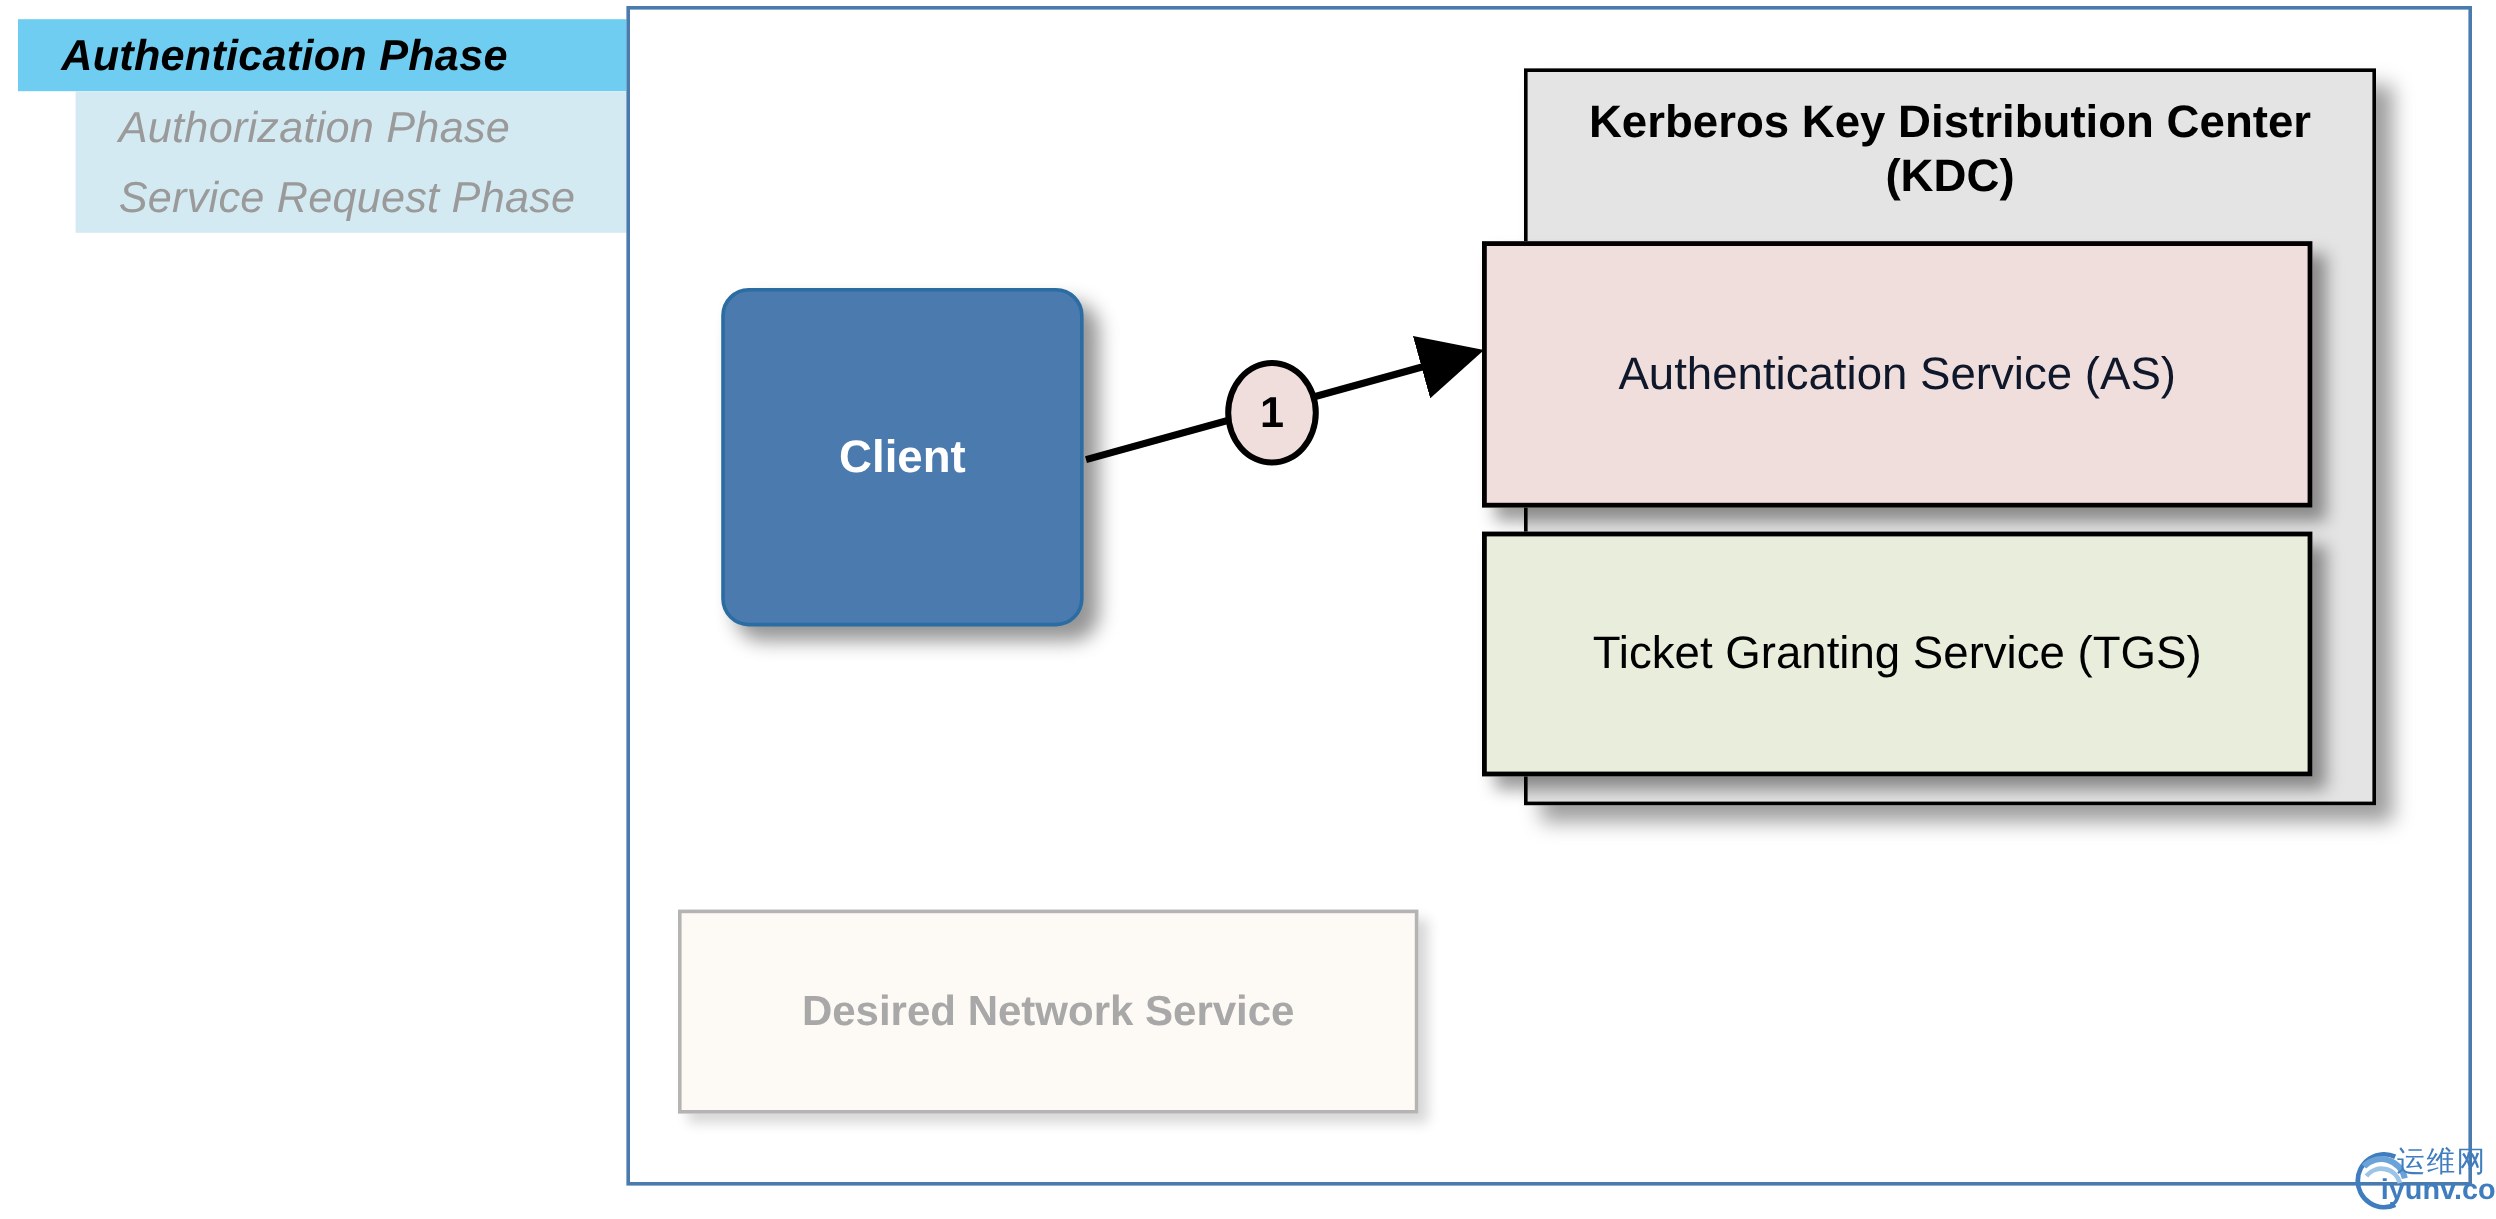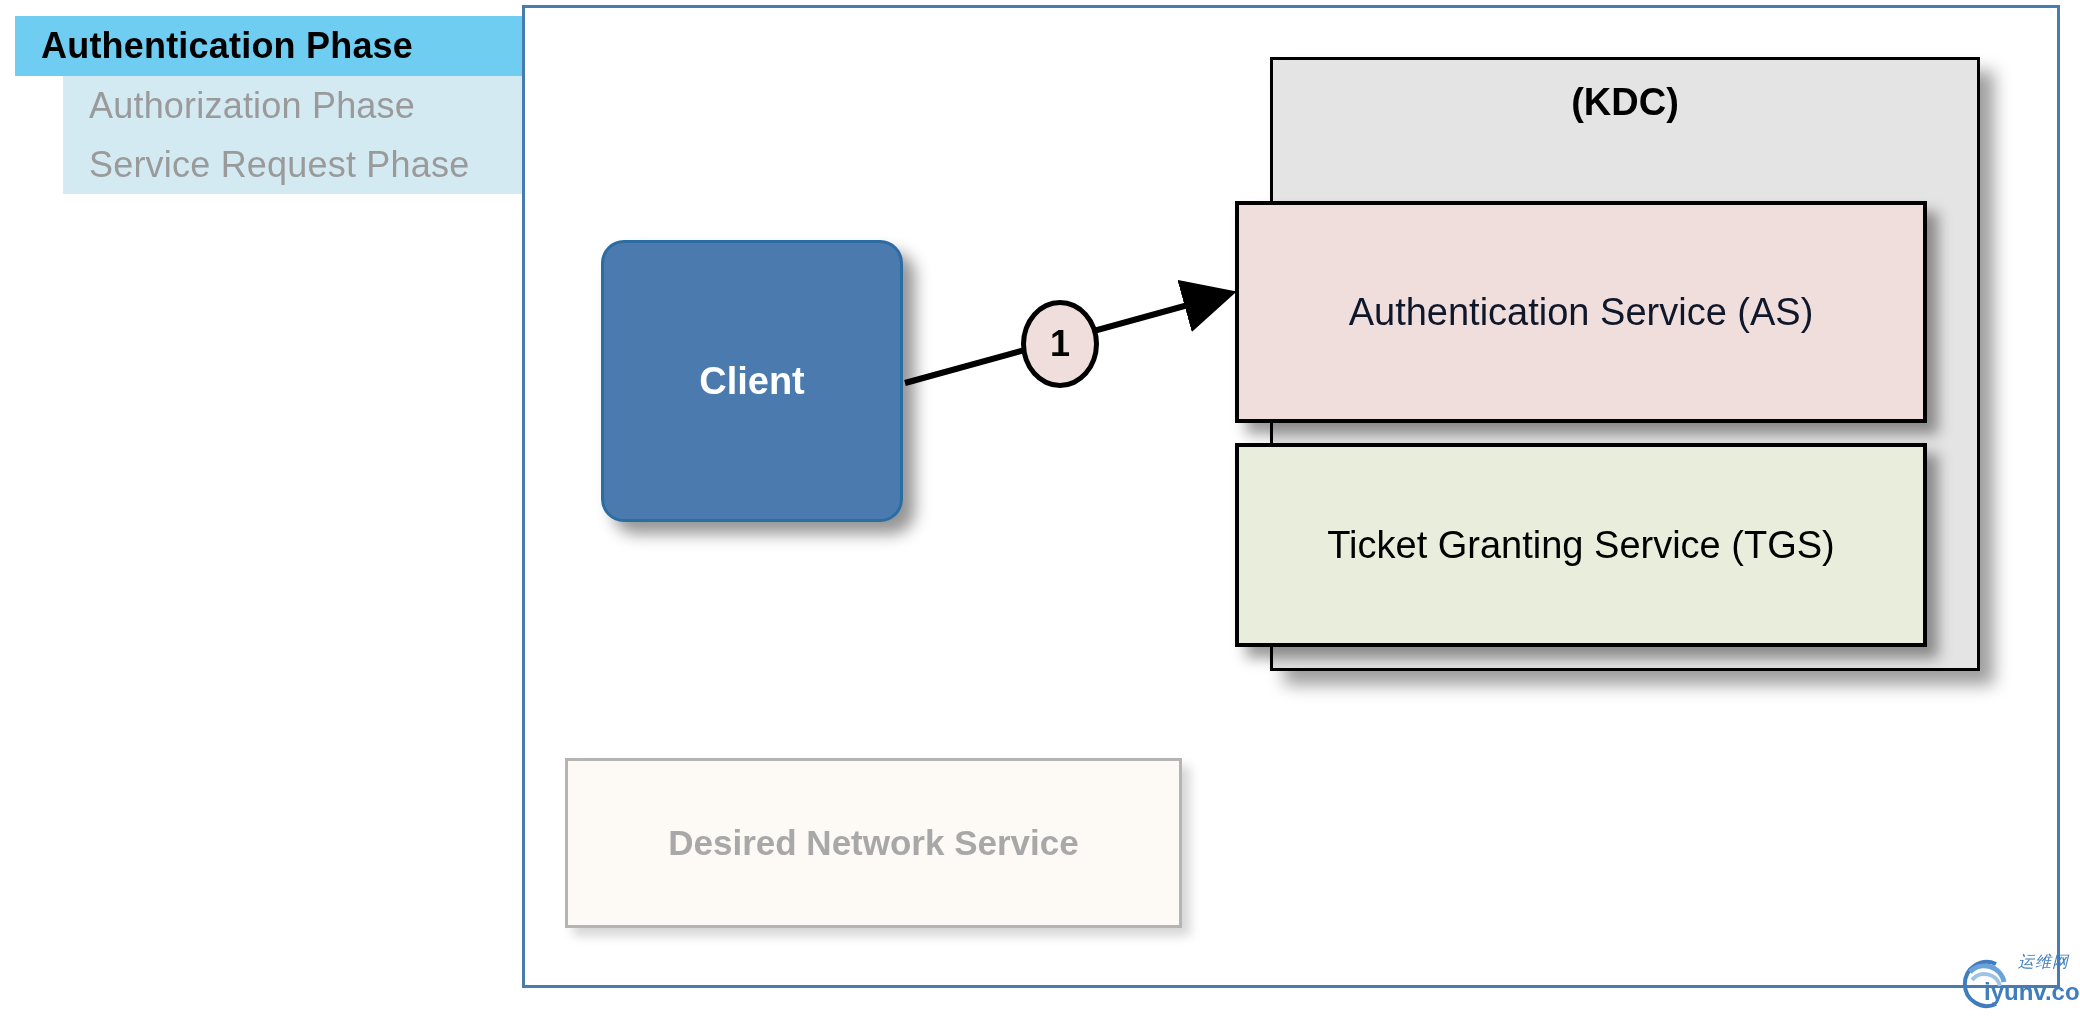--- a/index.html
+++ b/index.html
@@ -22,22 +22,23 @@
     left: 15px;
     top: 16px;
     width: 508px;
     background: transparent;
   }
   .phase-item {
     box-sizing: border-box;
     width: 508px;
     display: flex;
     align-items: center;
-    padding-left: 26px;
+    padding-left: 36px;
     letter-spacing: 0.2px;
+    font-style: italic;
   }
   .phase-item.active {
     height: 60px;
     background: #6ecdf0;
     color: #000000;
     font-weight: bold;
     font-size: 36px;
   }
   .phase-item.inactive {
     height: 59px;
@@ -177,27 +178,26 @@
   #watermark {
     position: absolute;
     left: 1950px;
     top: 952px;
     width: 130px;
     height: 62px;
     z-index: 8;
   }
   #watermark .wm-cn {
     position: absolute;
-    left: 68px;
+    left: 47px;
     top: 0px;
-    font-size: 16px;
+    font-size: 24px;
     color: #3f7dbf;
     font-family: "DejaVu Sans", sans-serif;
     letter-spacing: 1px;
-    font-style: italic;
   }
   #watermark .wm-url {
     position: absolute;
     left: 34px;
     top: 26px;
     font-size: 24px;
     font-weight: bold;
     color: #3f7dbf;
     font-family: "Liberation Sans", sans-serif;
   }
@@ -226,20 +226,21 @@
       <marker id="arrowhead" markerWidth="9" markerHeight="9" refX="7.5" refY="4.5" orient="auto" markerUnits="strokeWidth">
         <path d="M0,0 L9,4.5 L0,9 z" fill="#000000"></path>
       </marker>
     </defs>
 
     <line x1="905" y1="383" x2="1228" y2="294" stroke="#000000" stroke-width="6" marker-end="url(#arrowhead)"></line>
   </svg>
 
   <div class="node" id="kdc-box">
     <div>
+      <div>Kerberos Key Distribution Center</div>
       <div>(KDC)</div>
     </div>
   </div>
 
   <div class="node" id="as-box">
     <span>Authentication Service (AS)</span>
   </div>
 
   <div class="node" id="tgs-box">
     <span>Ticket Granting Service (TGS)</span>

